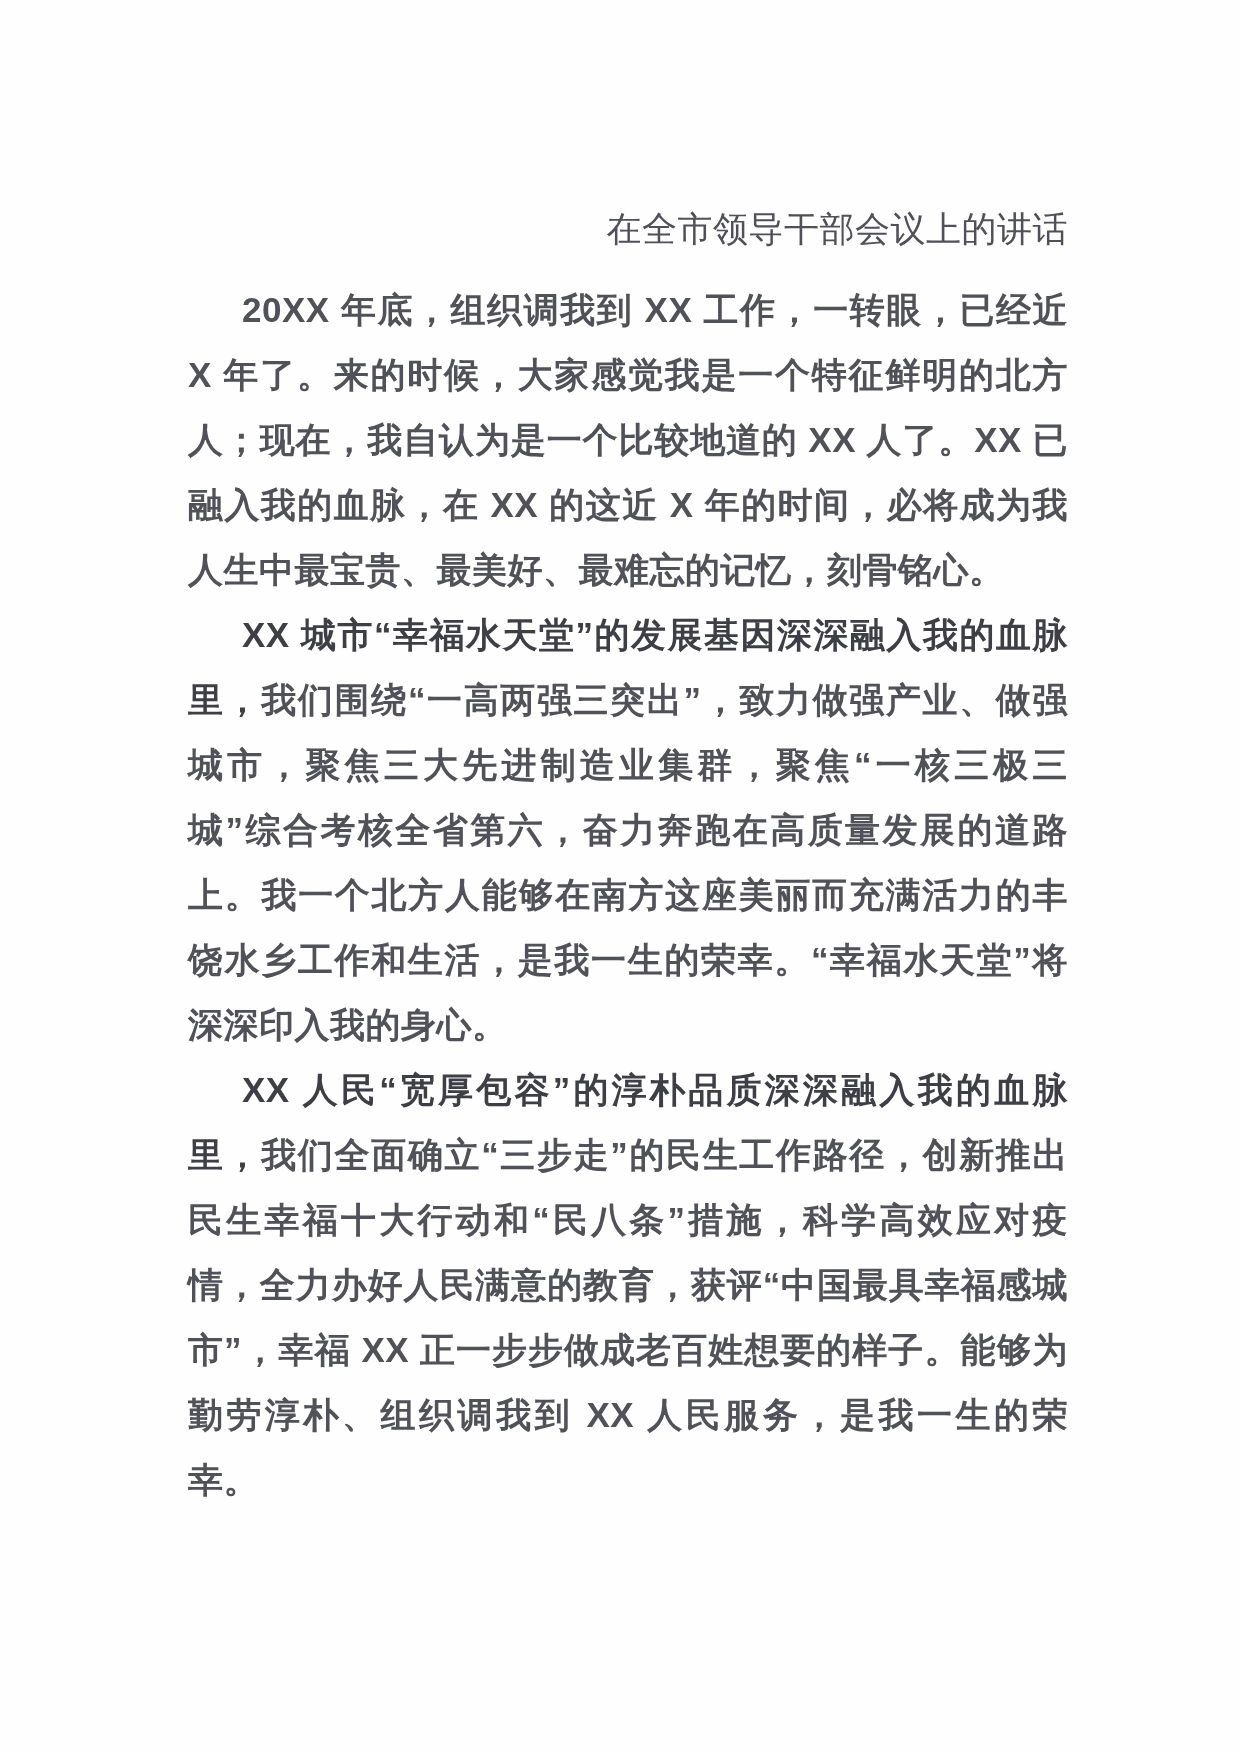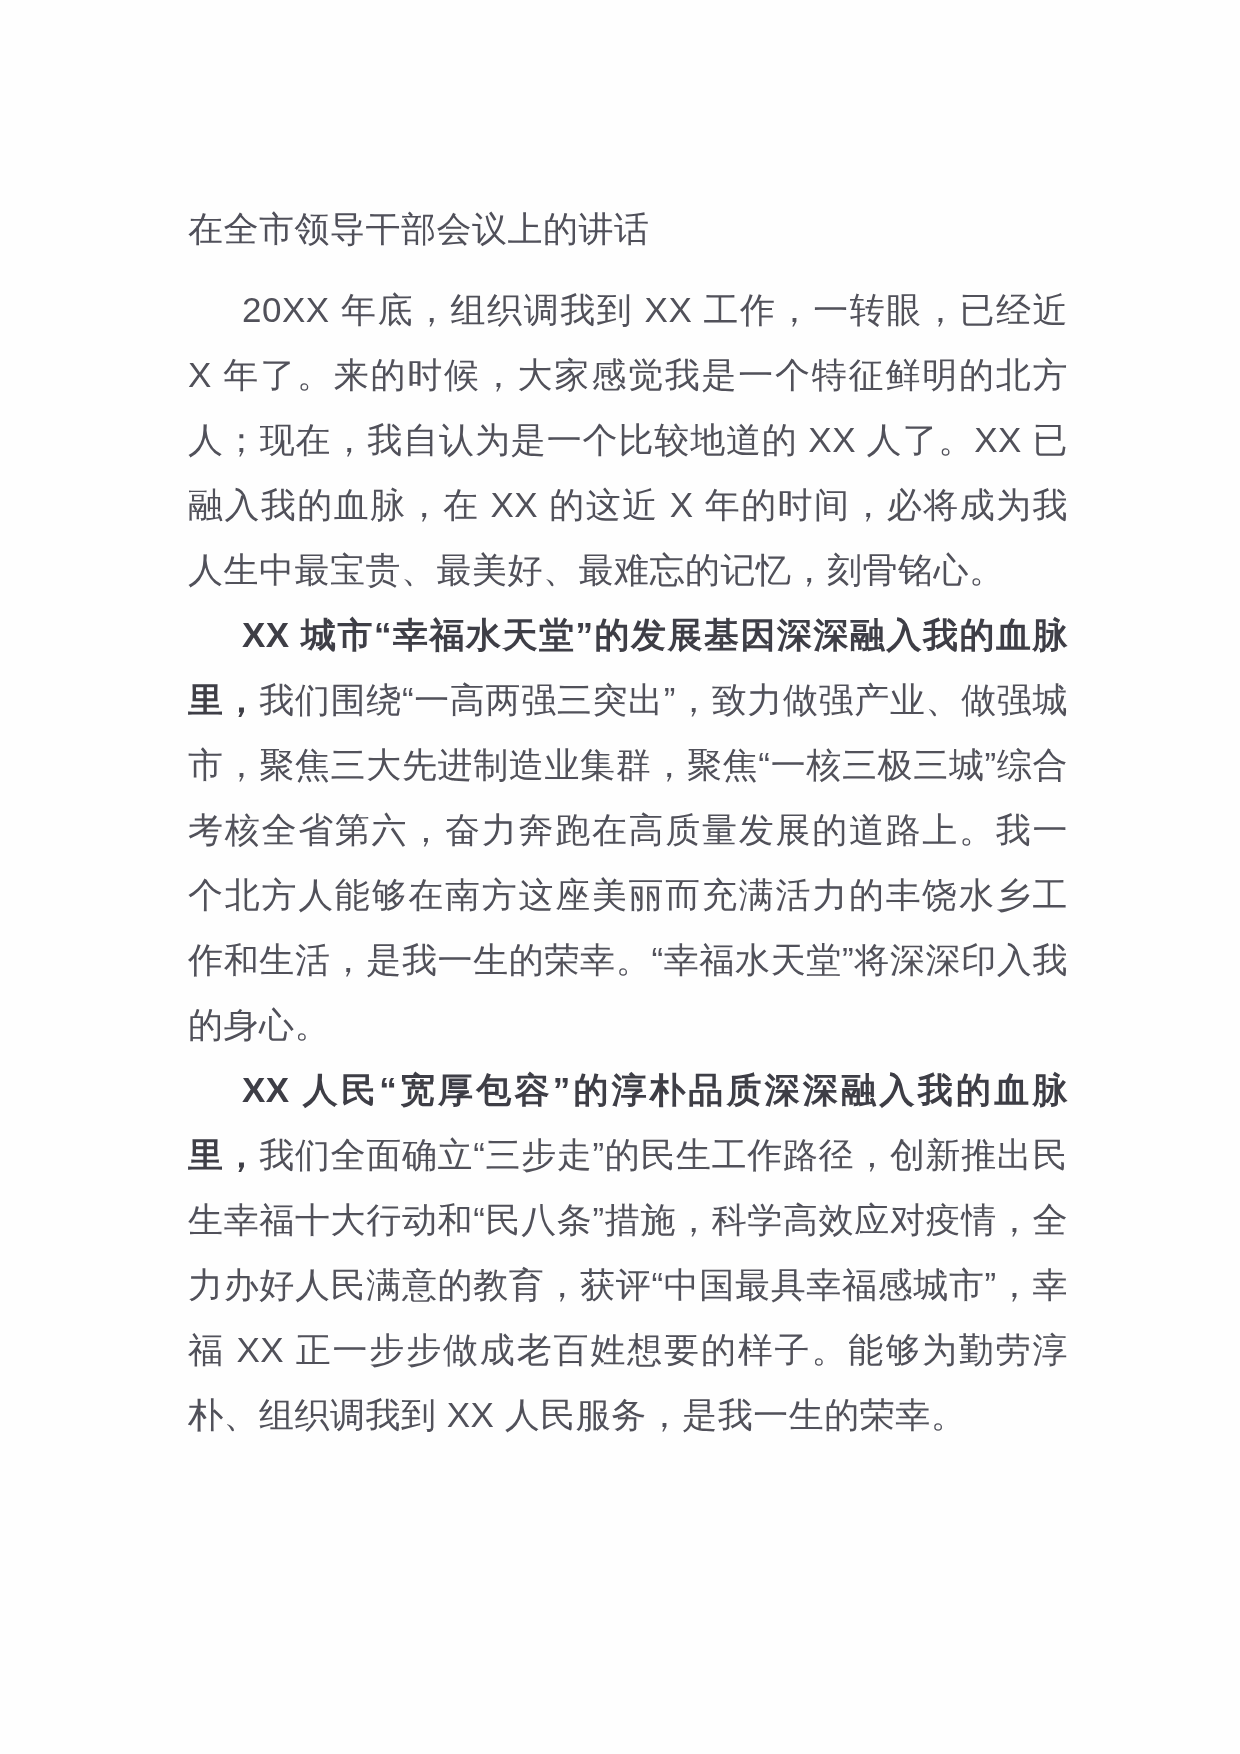--- a/index.html
+++ b/index.html
@@ -21,36 +21,37 @@
     top: 196px;
     width: 880px;
   }
   .doc-title {
     font-size: 35px;
     line-height: 65px;
     font-weight: 400;
     color: #50505a;
     margin: 0 0 16px 0;
     letter-spacing: 0.5px;
+    text-align: right;
   }
   p.para {
     font-size: 35px;
     line-height: 65px;
     margin: 0;
     color: #51515a;
     text-align: justify;
     text-indent: 54px;
     letter-spacing: 0.5px;
   }
   p.para .lead {
     font-weight: 700;
     color: #3e3e46;
   }
   p.para .body-text {
-    font-weight: 400;
+    font-weight: 700;
   }
 </style>
 </head>
 <body>
 
 <div class="page">
   <div class="content">
 
     <h1 class="doc-title">在全市领导干部会议上的讲话</h1>
 

